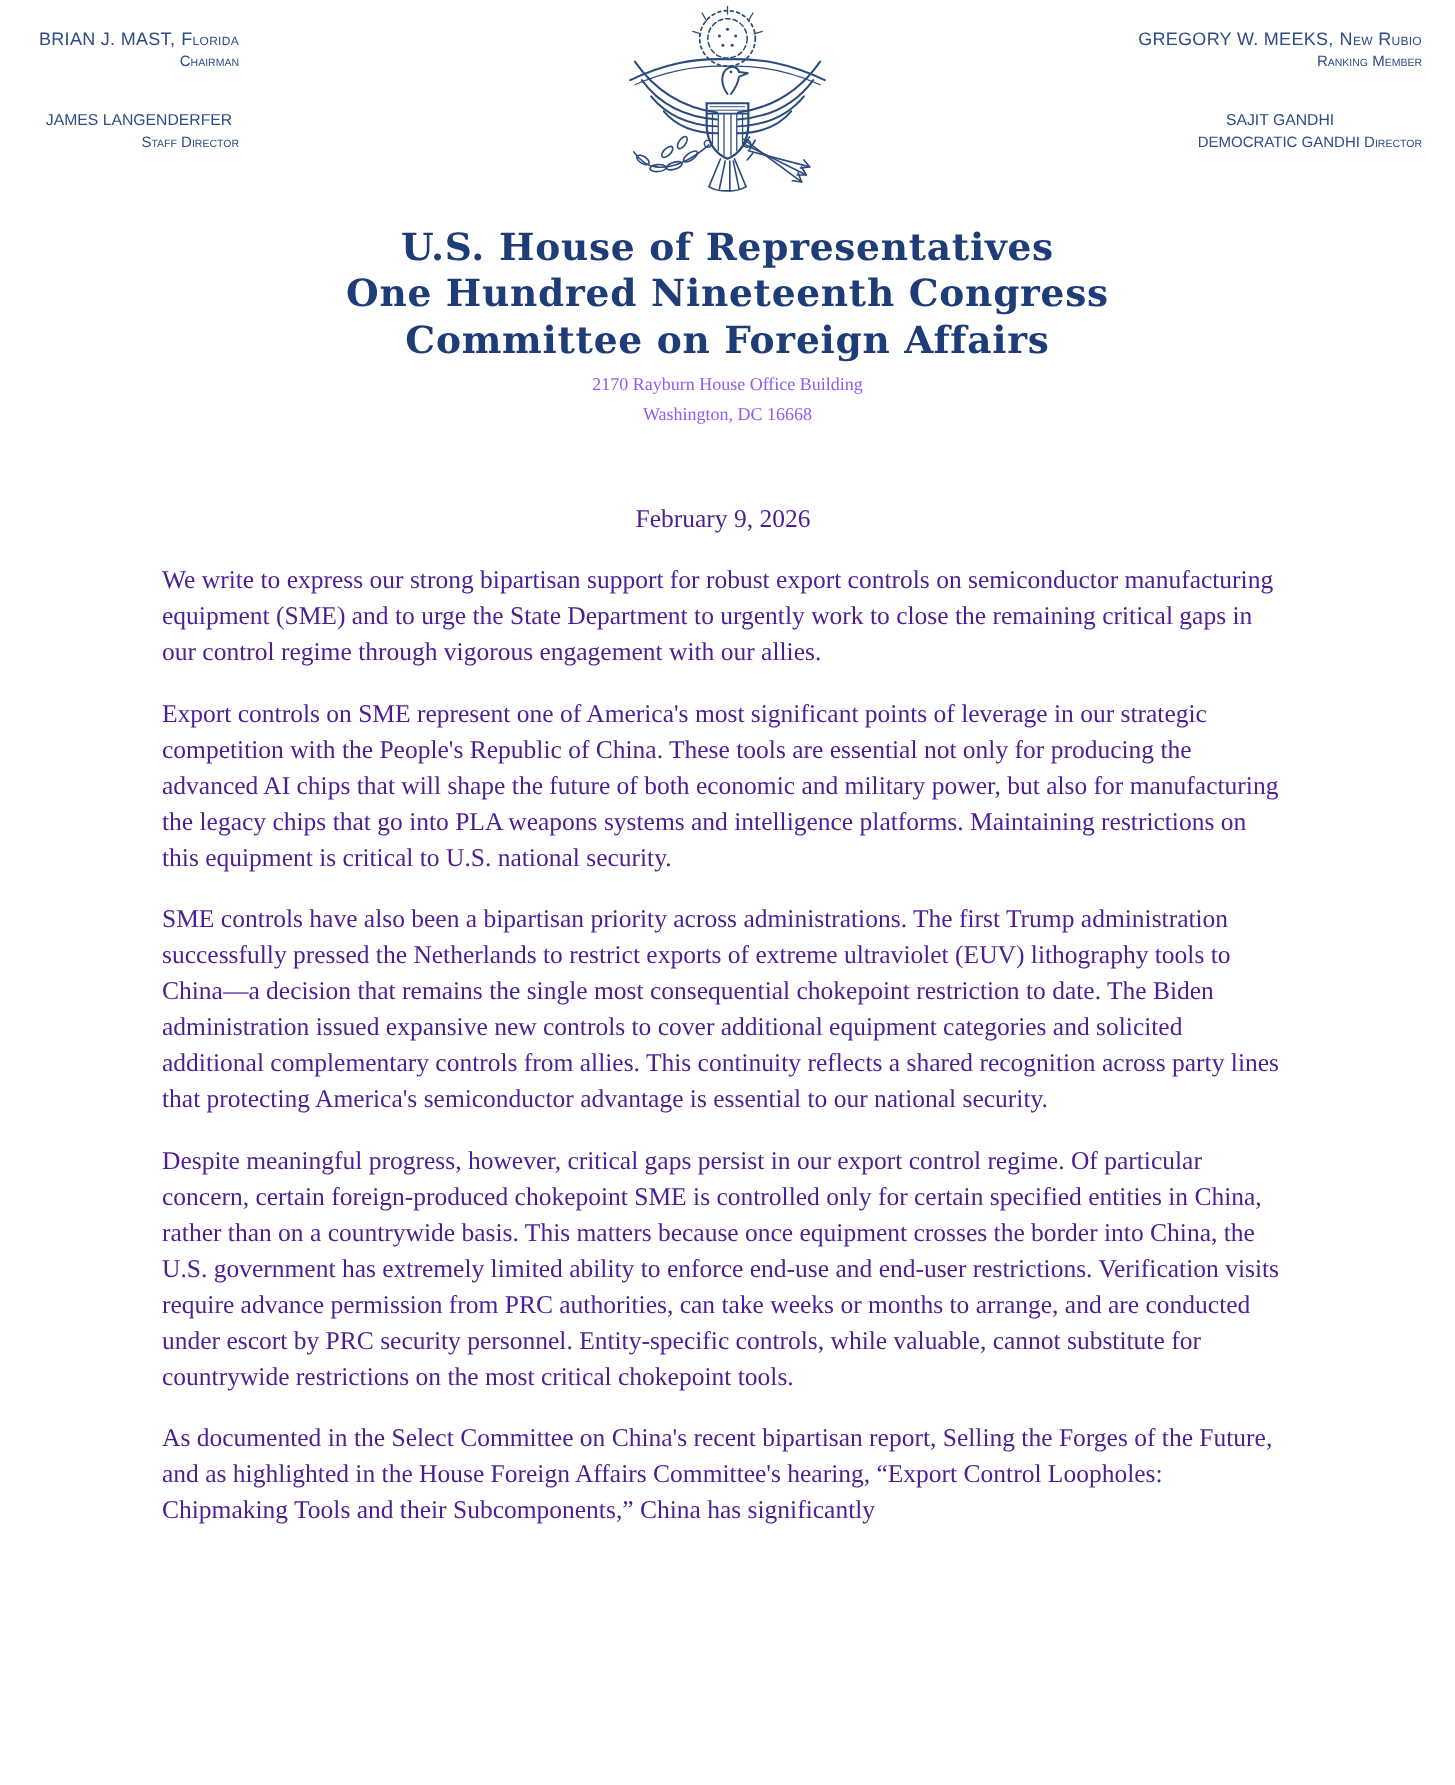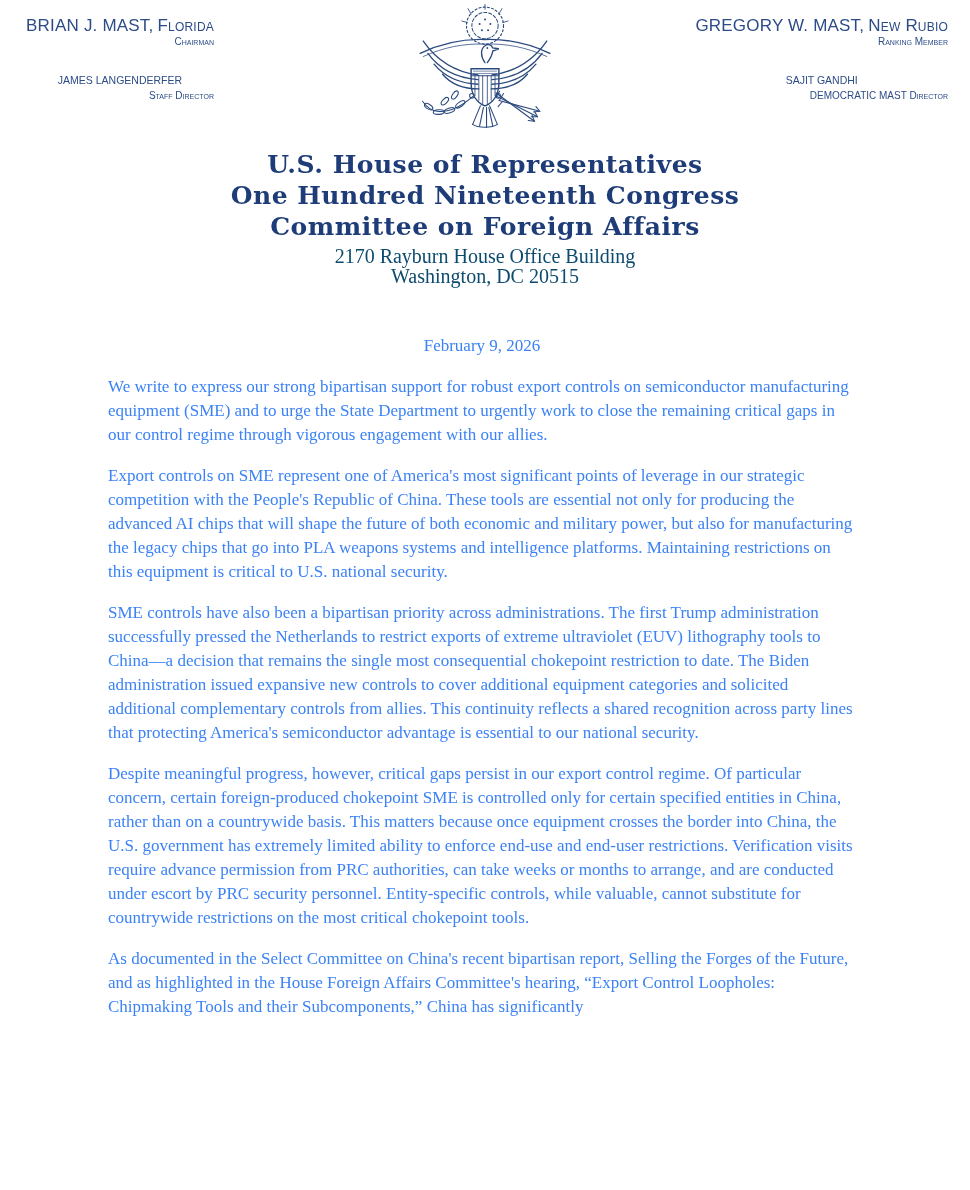--- a/index.html
+++ b/index.html
@@ -14,47 +14,47 @@
 
   
   .lh{
     position:absolute;top:19px;
     font-family:"Liberation Sans",sans-serif;
     color:#2c4b87;
     line-height:14px;
   }
   .lh-left{left:26px;text-align:left;}
   .lh-right{right:22px;text-align:right;}
-  .lh-name{font-size:17px;letter-spacing:.2px;}
+  .lh-name{font-size:12px;letter-spacing:.2px;}
   .lh-sub{font-size:10px;margin-top:2px;}
   .lh-staff{margin-top:24px;}
   .lh-staffname{font-size:10.5px;text-align:center;}
   .sc{font-variant:small-caps;text-align:right;}
   .state{font-variant:small-caps;margin-left:4px;}
 
   
   .seal{position:absolute;top:4px;left:50%;transform:translateX(-50%);}
 
   
   .congress{
     position:absolute;top:149px;left:0;width:100%;
     text-align:center;color:#1e3c78;
   }
   .blackletter{
     font-family:"DejaVu Serif",serif;
     font-weight:bold;
     font-size:25px;line-height:31px;
     letter-spacing:.5px;
   }
-  .address{font-size:20px;line-height:20px;margin-top:4px;color:#0c4a6e;}
+  .address{font-size:12px;line-height:20px;margin-top:4px;color:#8b5cf6;}
 
   
   .letter{
     position:absolute;top:334px;left:108px;width:748px;
-    font-size:17px;line-height:24px;color:#3b82f6;
+    font-size:17px;line-height:24px;color:#4c1d95;
     text-align:left;
   }
   .date-line{text-align:center;margin:0 0 44px 0;}
   .letter p{margin:0 0 17px 0;}
   .em{}
 </style>
 </head>
 <body>
 
 <div class="page">
@@ -62,25 +62,25 @@
   <div class="lh lh-left">
     <div class="lh-name"><span>BRIAN J. MAST,</span><span class="state">Florida</span></div>
     <div class="lh-sub sc">Chairman</div>
     <div class="lh-staff">
       <div class="lh-staffname">JAMES LANGENDERFER</div>
       <div class="lh-sub sc">Staff Director</div>
     </div>
   </div>
 
   <div class="lh lh-right">
-    <div class="lh-name"><span>GREGORY W. MAST,</span><span class="state">New Rubio</span></div>
+    <div class="lh-name"><span>GREGORY W. MEEKS,</span><span class="state">New Rubio</span></div>
     <div class="lh-sub sc">Ranking Member</div>
     <div class="lh-staff">
       <div class="lh-staffname">SAJIT GANDHI</div>
-      <div class="lh-sub sc">DEMOCRATIC MAST Director</div>
+      <div class="lh-sub sc">DEMOCRATIC GANDHI Director</div>
     </div>
   </div>
 
   <svg class="seal" width="170" height="142" viewBox="0 0 220 184" fill="none" stroke="#2b4a7e" stroke-linecap="round">
 
     <circle cx="110" cy="28" r="24" stroke-width="1.5" stroke-dasharray="2.5 3"></circle>
     <circle cx="110" cy="28" r="17" stroke-width="1.3" stroke-dasharray="4 2.5"></circle>
     <g fill="#2b4a7e" stroke="none">
       <circle cx="110" cy="20" r="1.3"></circle>
         <circle cx="103" cy="26" r="1.3"></circle>
@@ -157,21 +157,21 @@
     <circle cx="93" cy="119" r="3" stroke-width="1.3"></circle>
     <circle cx="127" cy="119" r="3" stroke-width="1.3"></circle>
   </svg>
 
   <div class="congress">
     <div class="blackletter">U.S. House of Representatives</div>
     <div class="blackletter">One Hundred Nineteenth Congress</div>
     <div class="blackletter">Committee on Foreign Affairs</div>
     <div class="address">
       <div>2170 Rayburn House Office Building</div>
-      <div>Washington, DC 20515</div>
+      <div>Washington, DC 16668</div>
     </div>
   </div>
 
   <div class="letter">
     <p class="date-line">February 9, 2026</p>
     <div>
         <p><span>We write to express our strong bipartisan support for robust export controls on semiconductor manufacturing equipment (SME) and to urge the State Department to urgently work to close the remaining critical gaps in our control regime through vigorous engagement with our allies.</span></p>
         <p><span>Export controls on SME represent one of America's most significant points of leverage in our strategic competition with the People's Republic of China. These tools are essential not only for producing the advanced AI chips that will shape the future of both economic and military power, but also for manufacturing the legacy chips that go into PLA weapons systems and intelligence platforms. Maintaining restrictions on this equipment is critical to U.S. national security.</span></p>
         <p><span>SME controls have also been a bipartisan priority across administrations. The first Trump administration successfully pressed the Netherlands to restrict exports of extreme ultraviolet (EUV) lithography tools to China—a decision that remains the single most consequential chokepoint restriction to date. The Biden administration issued expansive new controls to cover additional equipment categories and solicited additional complementary controls from allies. This continuity reflects a shared recognition across party lines that protecting America's semiconductor advantage is essential to our national security.</span></p>
         <p><span>Despite meaningful progress, however, critical gaps persist in our export control regime. Of particular concern, certain foreign-produced chokepoint SME is controlled only for certain specified entities in China, rather than on a countrywide basis. This matters because once equipment crosses the border into China, the U.S. government has extremely limited ability to enforce end-use and end-user restrictions. Verification visits require advance permission from PRC authorities, can take weeks or months to arrange, and are conducted under escort by PRC security personnel. Entity-specific controls, while valuable, cannot substitute for countrywide restrictions on the most critical chokepoint tools.</span></p>

